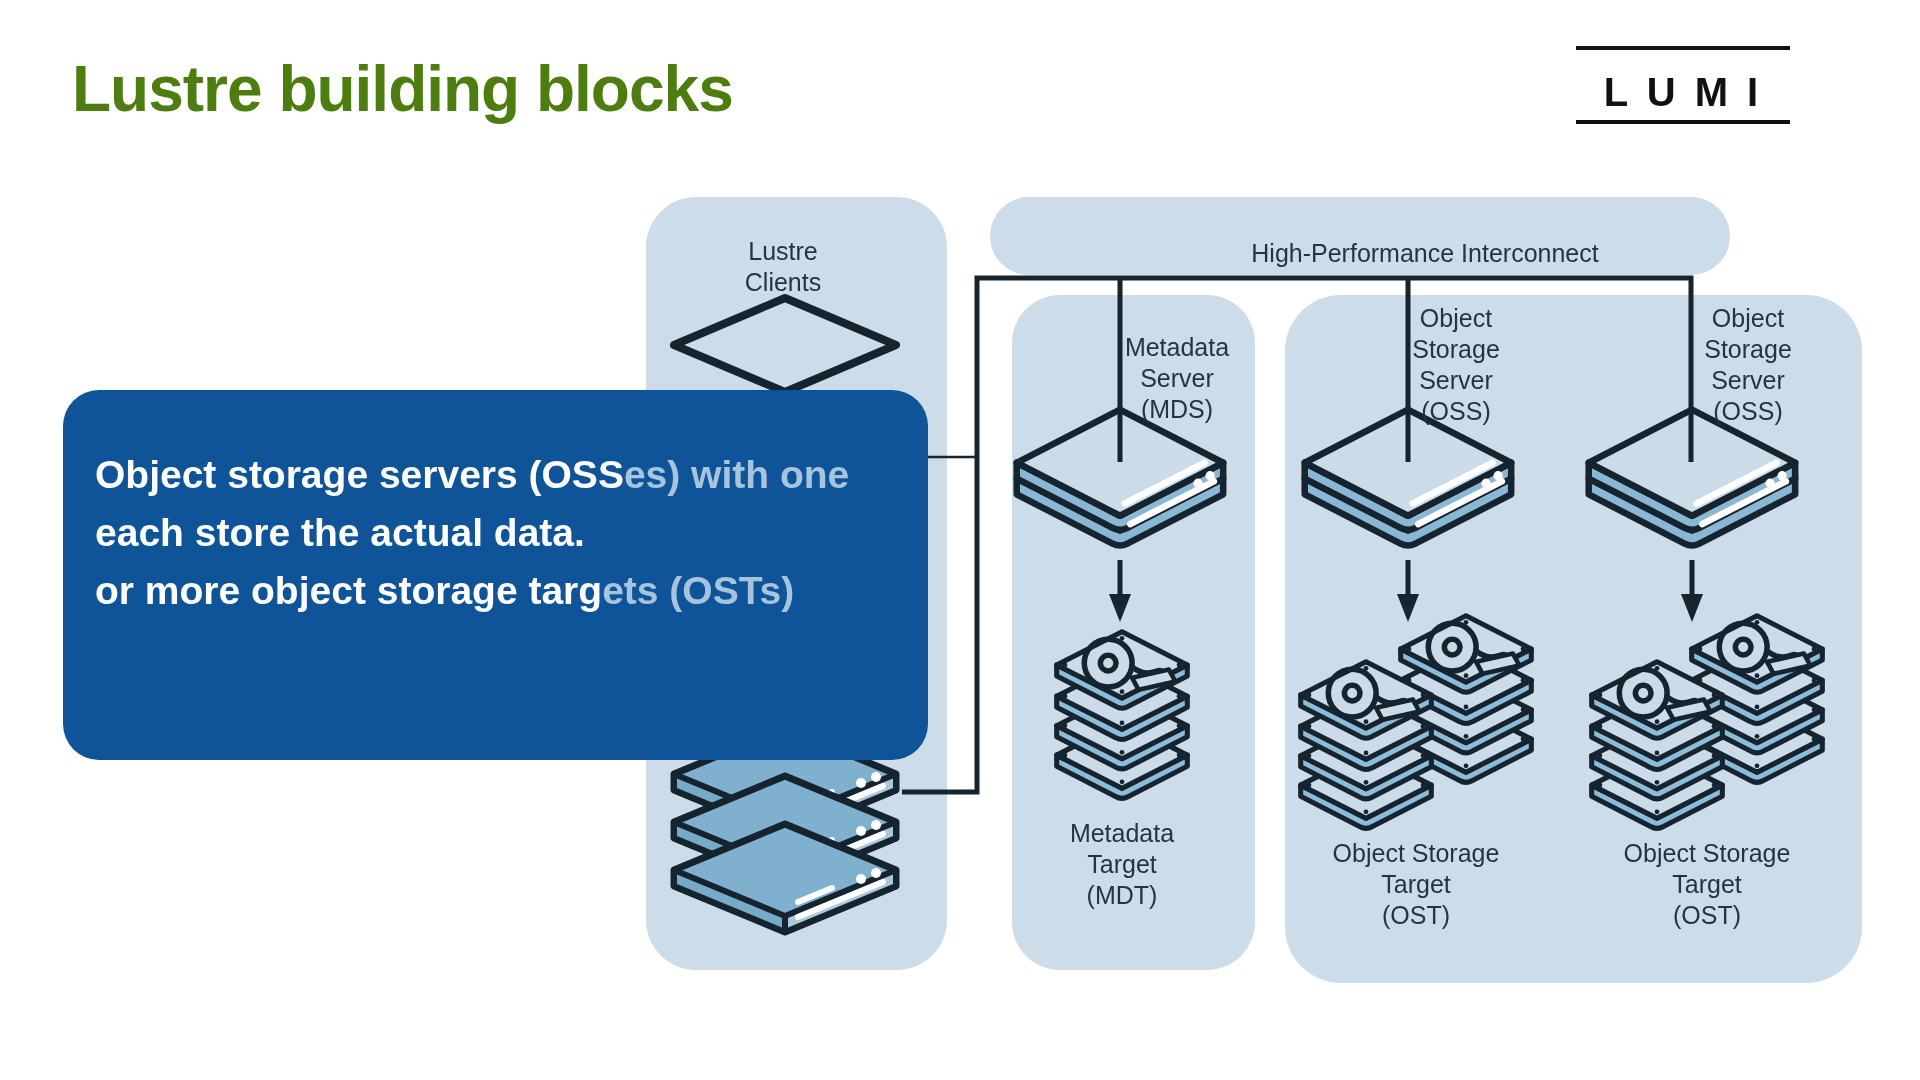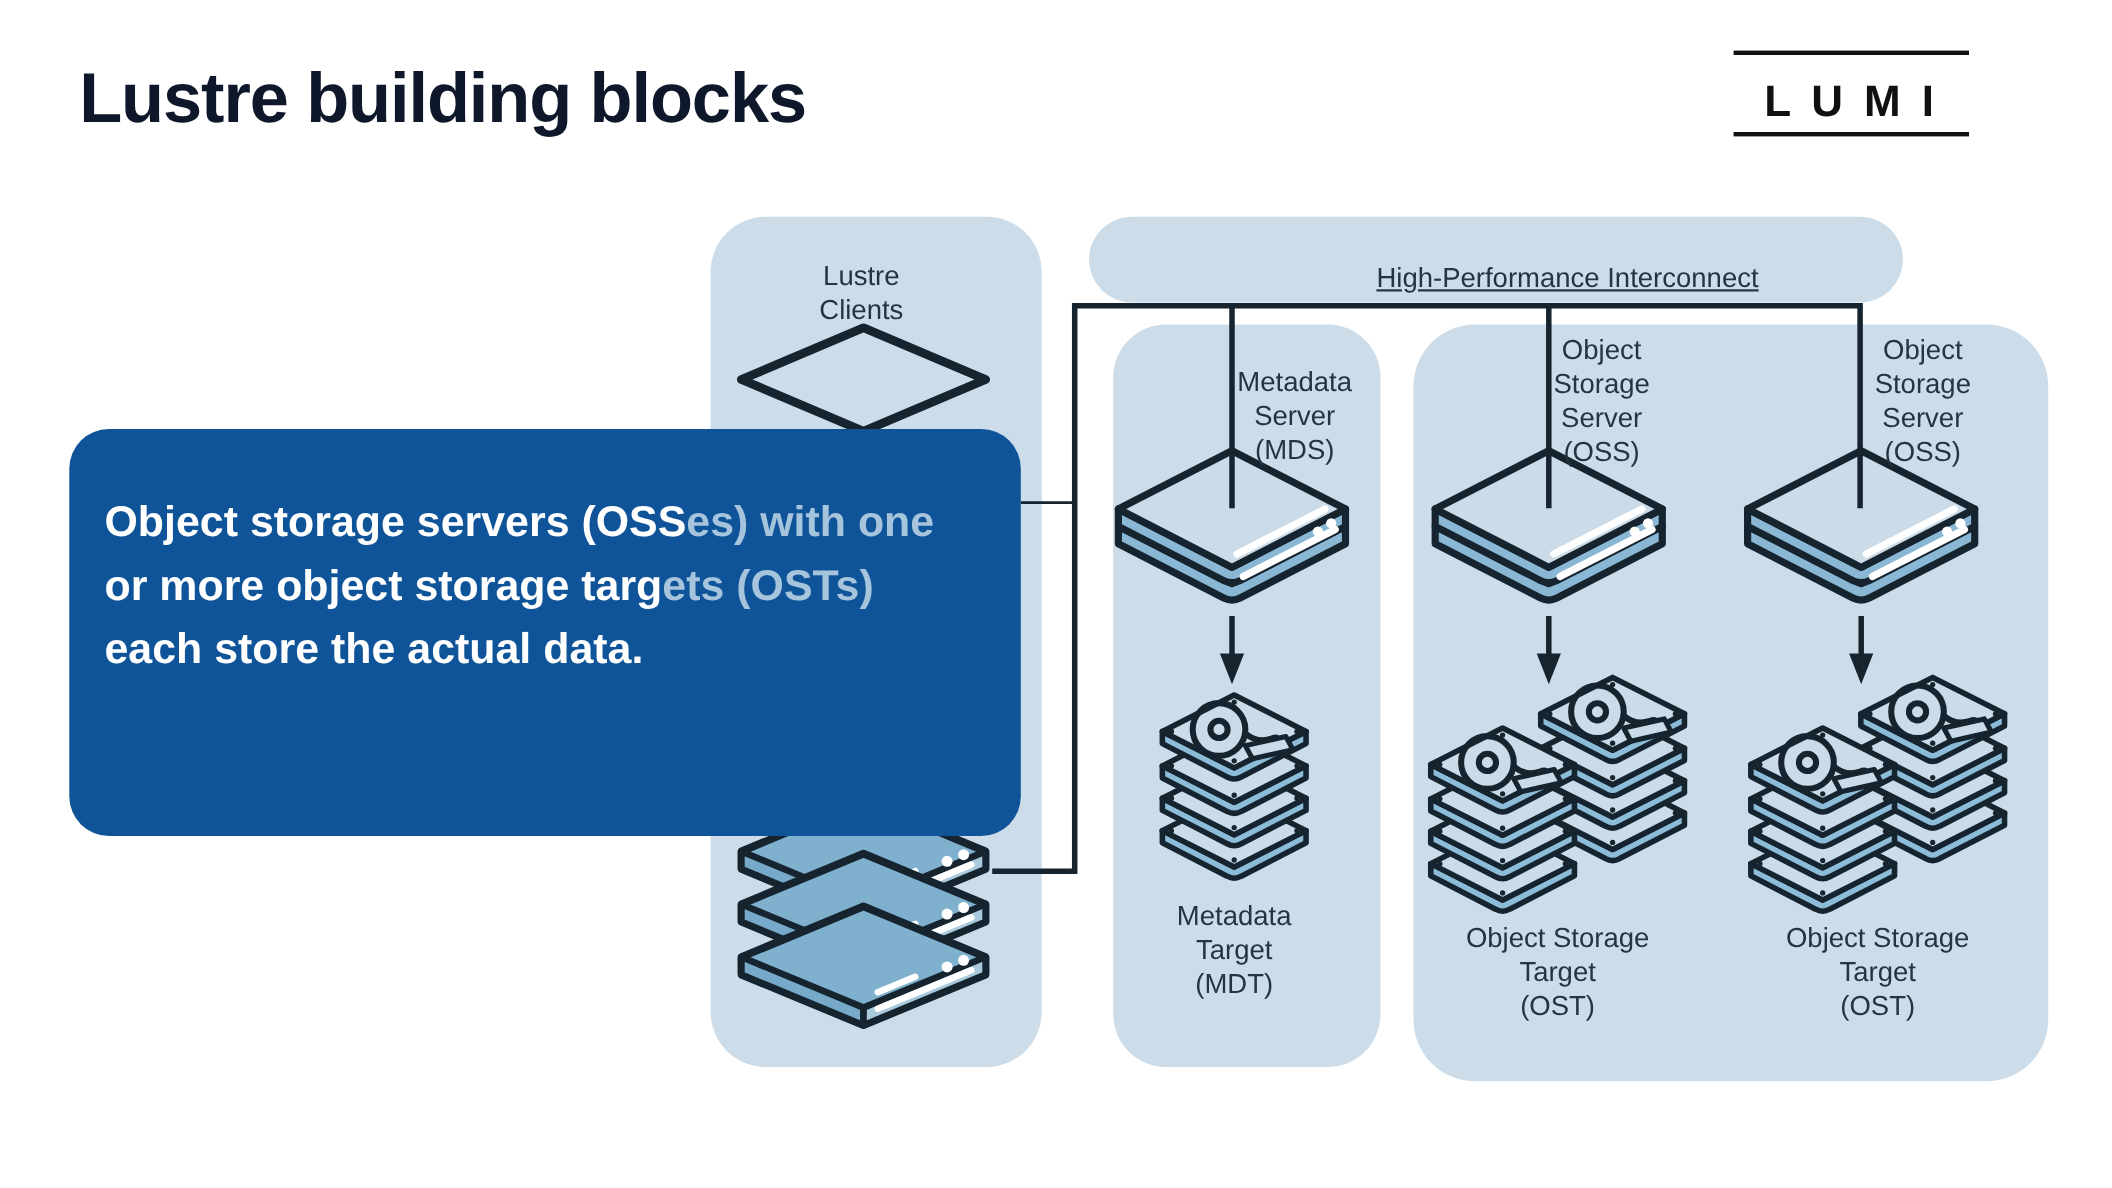--- a/index.html
+++ b/index.html
@@ -2,21 +2,21 @@
 <html style="--box-fill: #ccdde9; --outline: #16242f; --icon-blue: #8ab8d4; --callout-bg: #0f5499; --callout-highlight: #a6c5dd; --label-text: #26343f;"><head>
 <meta charset="utf-8">
 <style>
   html,body{margin:0;padding:0;background:#fff;}
   .slide{
     position:relative;width:1920px;height:1080px;background:#fff;overflow:hidden;
     font-family:"Liberation Sans", sans-serif;
   }
   .page-title{
     position:absolute;left:72px;top:52px;
-    font-size:64px;font-weight:700;color:#0f172a;letter-spacing:-1px;
+    font-size:64px;font-weight:700;color:#4d7c0f;letter-spacing:-1px;
   }
   .lumi-logo{
     position:absolute;left:1576px;top:46px;width:214px;
     border-top:4px solid #111;border-bottom:4px solid #111;
     text-align:center;padding:20px 0 6px 0;
   }
   .lumi-logo .word{
     font-size:40px;font-weight:700;color:#111;letter-spacing:4px;line-height:44px;
   }
   .box{
@@ -25,21 +25,21 @@
   .box.clients{left:646px;top:197px;width:301px;height:773px;border-radius:50px;}
   .box.interconnect{left:990px;top:197px;width:740px;height:78px;border-radius:39px;}
   .box.mds{left:1012px;top:295px;width:243px;height:675px;border-radius:48px;}
   .box.ossgroup{left:1285px;top:295px;width:577px;height:688px;border-radius:56px;}
   .diagram-label{
     position:absolute;transform:translateX(-50%);
     color:var(--label-text,#26343f);font-size:25px;line-height:31px;
     text-align:center;white-space:pre-line;z-index:5;
   }
   .lbl-clients{left:783px;top:236px;}
-  .lbl-interconnect{left:1425px;top:238px;text-decoration:underline;}
+  .lbl-interconnect{left:1425px;top:238px;}
   .lbl-mds{left:1177px;top:332px;}
   .lbl-oss1{left:1456px;top:303px;}
   .lbl-oss2{left:1748px;top:303px;}
   .lbl-mdt{left:1122px;top:818px;}
   .lbl-ost1{left:1416px;top:838px;}
   .lbl-ost2{left:1707px;top:838px;}
   #diagram-svg{position:absolute;left:0;top:0;z-index:4;pointer-events:none;}
   .callout{
     position:absolute;left:63px;top:390px;width:865px;height:370px;
     background:var(--callout-bg,#0f5499);border-radius:36px;z-index:10;
@@ -194,20 +194,20 @@
 (OST)</div>
   <div class="diagram-label lbl-ost2">Object Storage
 Target
 (OST)</div>
 
   <div class="callout">
     <div class="callout-line">
       <span>Object storage servers (OSS</span><span class="hl">es) with one</span>
     </div>
     <div class="callout-line">
+      <span>each store the actual data.</span><span class="hl"></span>
+    </div>
+    <div class="callout-line">
       <span>or more object storage targ</span><span class="hl">ets (OSTs)</span>
     </div>
-    <div class="callout-line">
-      <span>each store the actual data.</span><span class="hl"></span>
-    </div>
   </div>
 
 </div>
 
 </body></html>

